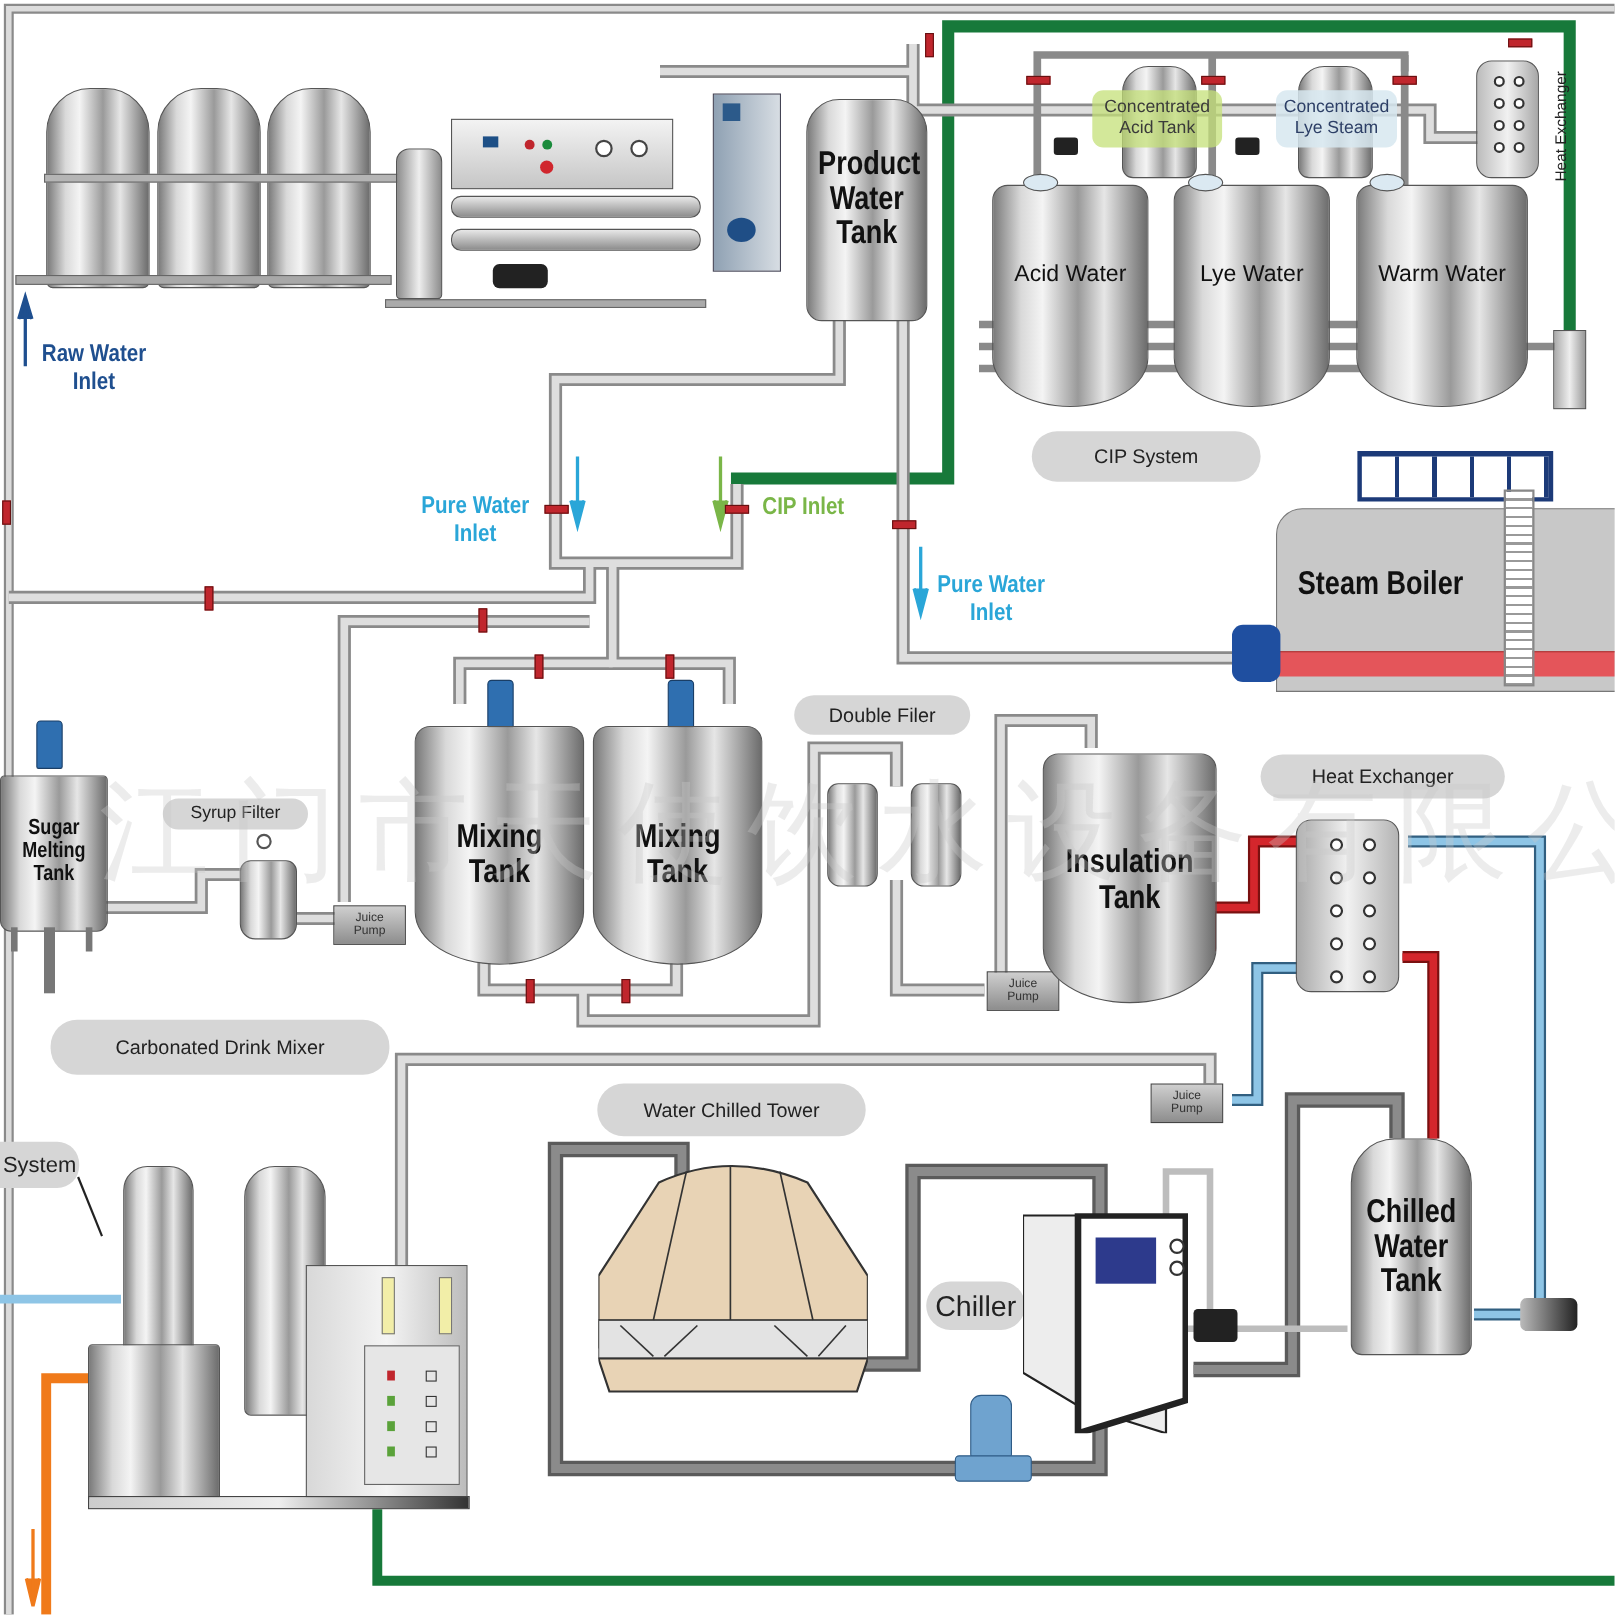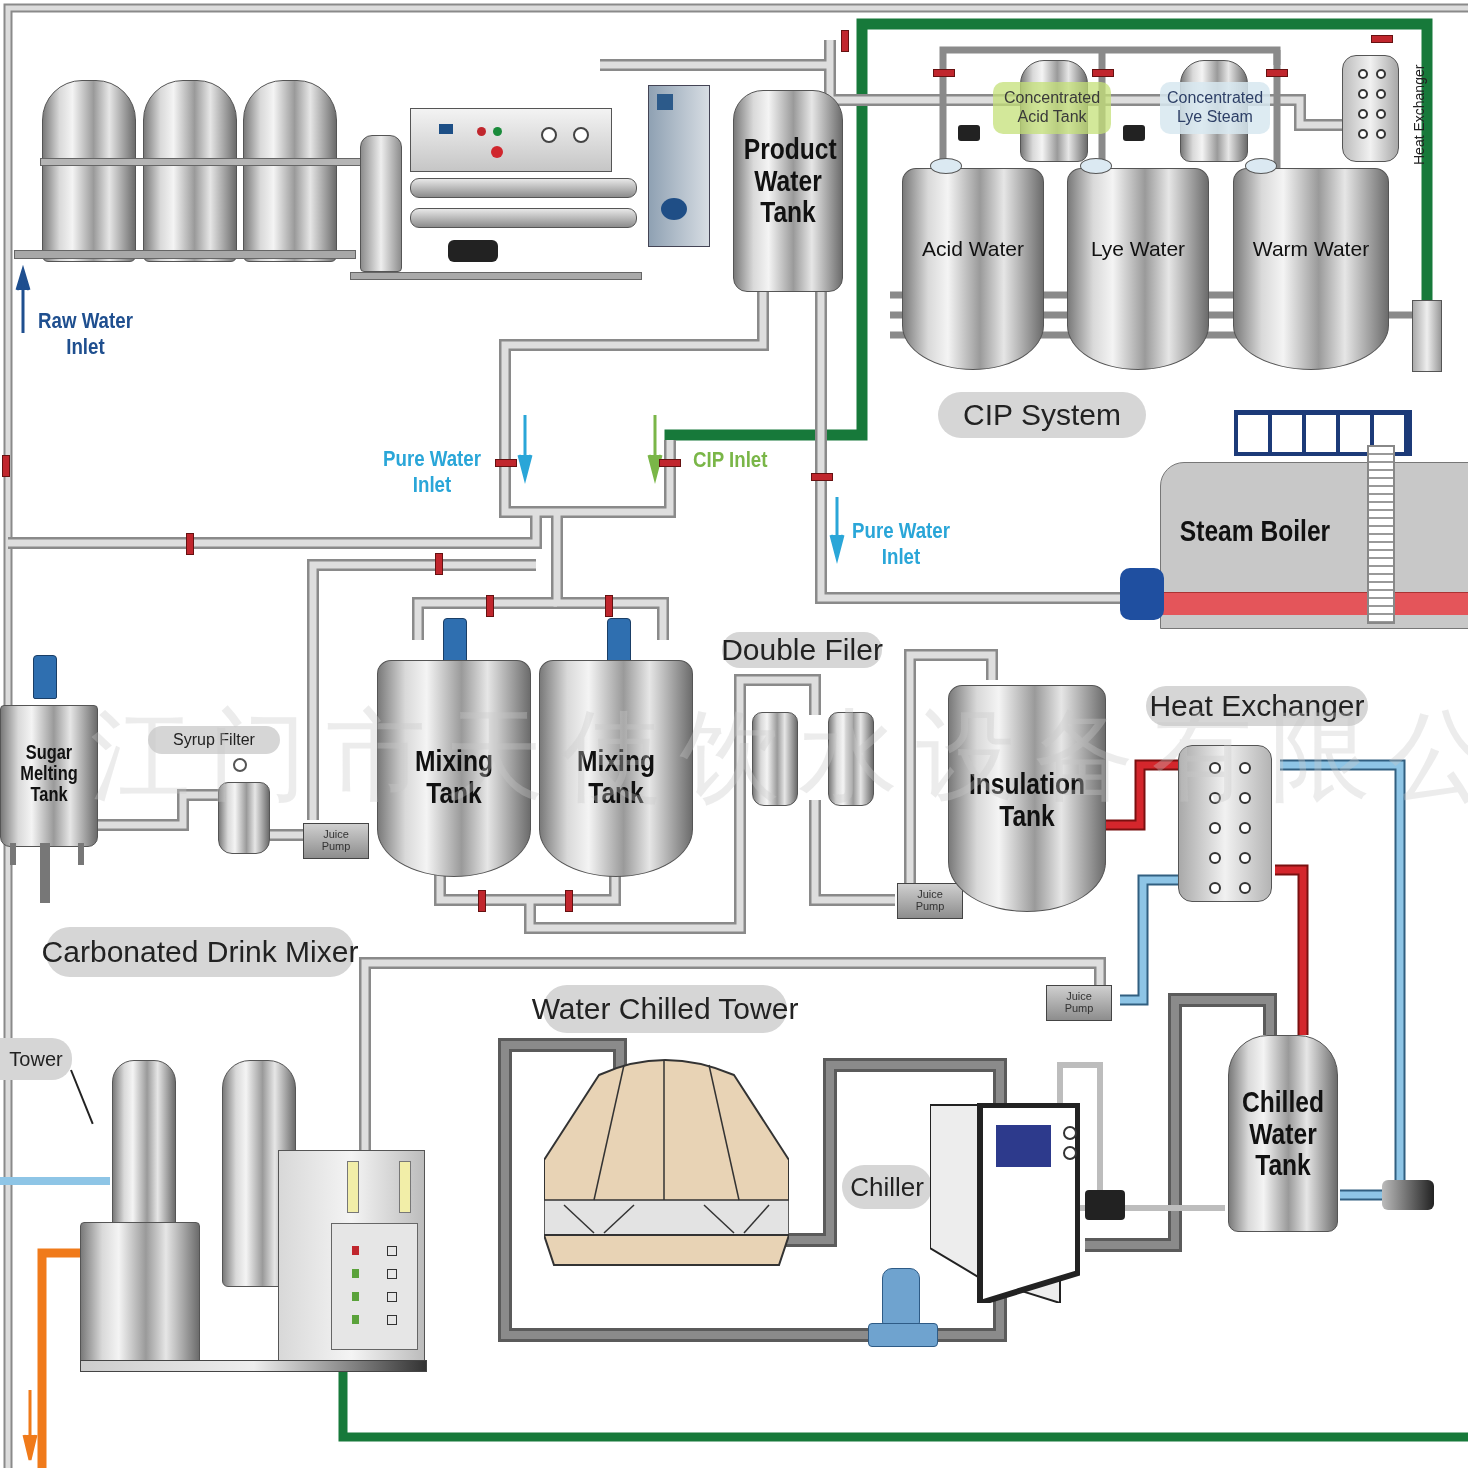--- a/index.html
+++ b/index.html
@@ -1,19 +1,19 @@
 <!DOCTYPE html>
 <html><head>
 <meta charset="utf-8">
 <style>
   html, body { margin:0; padding:0; background:#ffffff; }
   #canvas { position:relative; width:1468px; height:1468px; overflow:hidden; background:#ffffff; font-family:"Liberation Sans", sans-serif; }
   svg.pipes { position:absolute; left:0; top:0; width:1468px; height:1468px; }
   .abs { position:absolute; }
-  .pill { position:absolute; background:#d6d6d6; border-radius:24px; color:#222; font-family:"Liberation Sans", sans-serif; font-size:30px; display:flex; align-items:center; justify-content:center; white-space:nowrap; }
+  .pill { position:absolute; background:#d6d6d6; border-radius:24px; color:#222; font-family:"Liberation Sans", sans-serif; font-size:18px; display:flex; align-items:center; justify-content:center; white-space:nowrap; }
   .tank { position:absolute; border-radius:14px 14px 8px 8px; background:linear-gradient(90deg,#7a7a7a 0%,#d9d9d9 18%,#f4f4f4 32%,#9a9a9a 55%,#e6e6e6 72%,#6c6c6c 100%); border:1px solid #555; }
   .tank.round-bottom { border-radius:14px 14px 50% 50% / 14px 14px 22% 22%; }
   .tank-label { position:absolute; left:0; right:0; text-align:center; font-family:"Liberation Sans", sans-serif; font-weight:bold; color:#111; line-height:1.05; transform:scaleX(0.82); }
   .cip-tank-label { position:absolute; left:0; right:0; text-align:center; font-family:"Liberation Sans", sans-serif; color:#111; font-size:21px; }
   .inlet { position:absolute; font-family:"Liberation Sans", sans-serif; font-weight:bold; font-size:22px; line-height:1.2; text-align:center; transform:scaleX(0.85); transform-origin:left top; }
   .leg { position:absolute; width:6px; background:#777; }
   .pump { position:absolute; background:linear-gradient(180deg,#cfcfcf,#8d8d8d); border:1px solid #444; border-radius:0; font-size:11px; color:#333; text-align:center; line-height:12px; padding-top:4px; box-sizing:border-box; }
   .motor { position:absolute; background:#2f6fb0; border:1px solid #1a3e66; border-radius:4px 4px 2px 2px; }
   .flange { position:absolute; width:6px; height:20px; background:#c0262d; border:1px solid #611; }
   .watermark { position:absolute; left:90px; top:690px; font-family:"DejaVu Sans", sans-serif; font-size:100px; color:rgba(200,200,200,0.35); letter-spacing:18px; white-space:nowrap; pointer-events:none; }
@@ -283,21 +283,21 @@
           <circle cx="66" cy="82" r="5"></circle>
         <circle cx="36" cy="112" r="5"></circle>
           <circle cx="66" cy="112" r="5"></circle>
         <circle cx="36" cy="142" r="5"></circle>
           <circle cx="66" cy="142" r="5"></circle>
       </g>
     </svg>
   </div>
 
   <div class="pill" style="left:46px;top:927px;width:308px;height:50px;">Carbonated Drink Mixer</div>
-  <div class="pill" style="left:0px;top:1038px;width:72px;height:42px;border-radius:0 20px 20px 0;font-size:20px;">Tower</div>
+  <div class="pill" style="left:0px;top:1038px;width:72px;height:42px;border-radius:0 20px 20px 0;font-size:20px;">System</div>
   <div class="abs" style="left:70px;top:1070px;width:2px;height:58px;background:#222;transform:rotate(-22deg);transform-origin:top;"></div>
   <div>
     <div class="tank" style="left:112px;top:1060px;width:62px;height:195px;border-radius:22px 22px 22px 22px;"></div>
     <div class="tank" style="left:222px;top:1060px;width:72px;height:225px;border-radius:28px 28px 6px 6px;"></div>
     <div class="tank" style="left:80px;top:1222px;width:118px;height:140px;border-radius:4px;"></div>
     <div class="abs" style="left:278px;top:1150px;width:145px;height:210px;background:linear-gradient(90deg,#d8d8d8,#f4f4f4,#bcbcbc);border:1px solid #555;">
       <div class="abs" style="left:68px;top:10px;width:10px;height:50px;background:#f2eea8;border:1px solid #777;"></div>
       <div class="abs" style="left:120px;top:10px;width:10px;height:50px;background:#f2eea8;border:1px solid #777;"></div>
       <div class="abs" style="left:52px;top:72px;width:85px;height:125px;border:1px solid #666;background:#e6e6e6;">
         <div class="abs" style="left:20px;top:22px;width:7px;height:9px;background:#c0262d;"></div>

